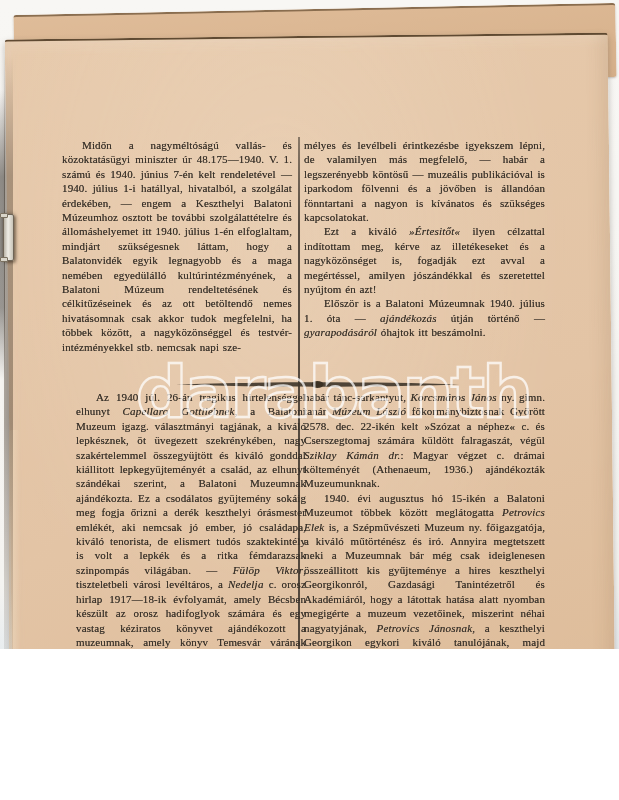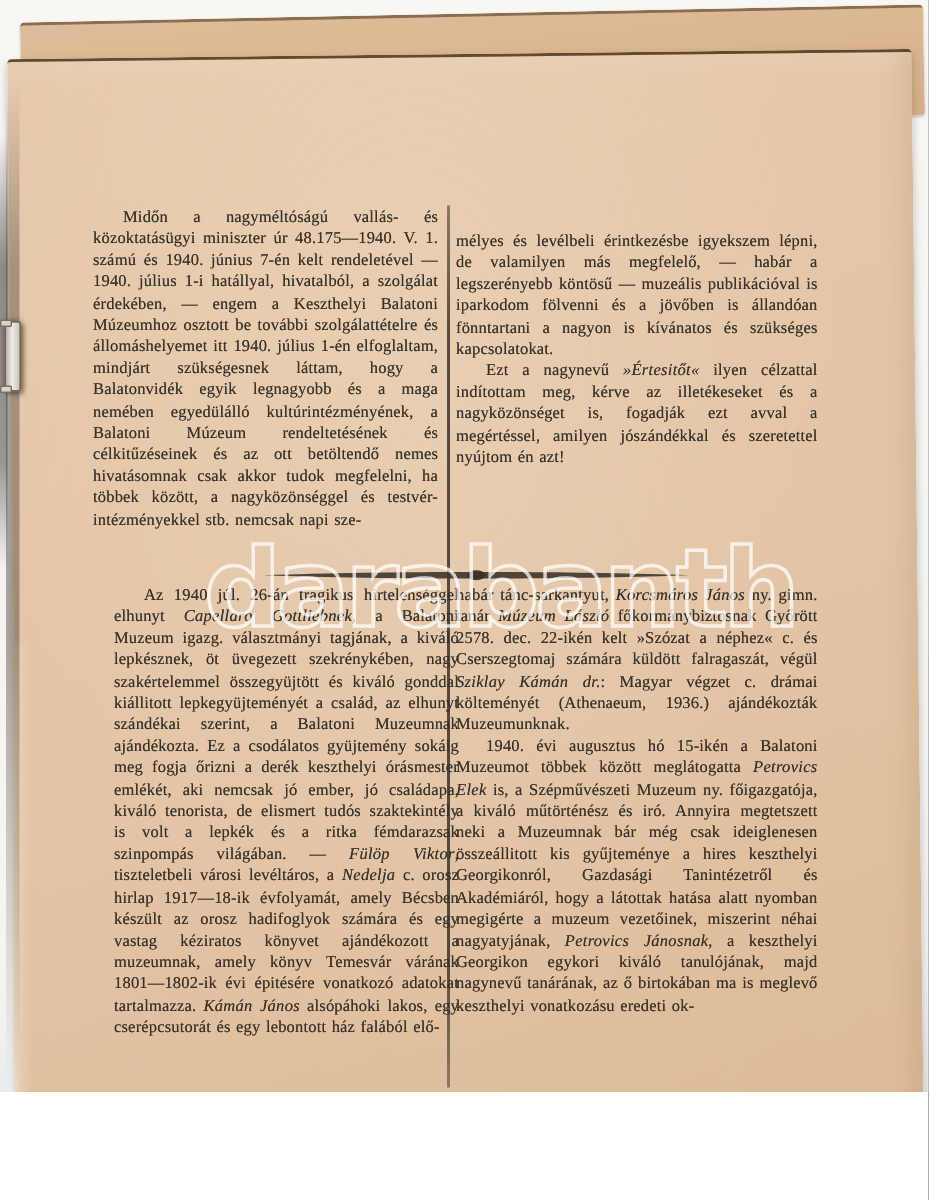--- a/index.html
+++ b/index.html
@@ -1,17 +1,17 @@
 <!DOCTYPE html>
 <html><head>
 <meta charset="utf-8">
 <style>
   html,body{margin:0;padding:0;}
   #stage{
-    position:relative;width:619px;height:728px;overflow:hidden;
+    position:relative;width:619px;height:649px;overflow:hidden;
     background:linear-gradient(#f8f7f4 0%,#f5f4f1 90%,#e9edef 100%);
     font-family:"Liberation Serif","DejaVu Serif",serif;
   }
   
   .back-sheet{
     position:absolute;left:14px;top:9px;width:602px;height:72px;
     background:linear-gradient(175deg,#dfbc99 0%,#d6b08a 100%);
     border-top:2px solid rgba(95,72,46,.65);
     border-radius:3px;
     transform:rotate(-1.15deg);transform-origin:50% 50%;
@@ -64,21 +64,21 @@
   .col{
     position:absolute;
     font-size:11px;line-height:14.4px;color:#39322a;
     text-align:justify;letter-spacing:.12px;word-spacing:.8px;
     text-shadow:0 0 .4px rgba(57,50,42,.75);
   }
   .col p{margin:0;}
   .col p.indent{text-indent:20px;}
   .col em{font-style:italic;letter-spacing:.2px;}
   .col-top-left   {left:53px; top:100px;width:230px;}
-  .col-top-right  {left:295px;top:116px;width:241px;}
+  .col-top-right  {left:295px;top:100px;width:241px;}
   .col-bottom-left{left:67px; top:352px;width:230px;}
   .col-bottom-right{left:295px;top:352px;width:241px;}
   
   .column-rule{
     position:absolute;left:289px;top:99px;width:2px;height:588px;
     background:linear-gradient(to bottom,rgba(58,50,42,.55),rgba(58,50,42,.85) 15%,rgba(58,50,42,.85) 85%,rgba(58,50,42,.5));
   }
   
   .ornament{position:absolute;left:166px;top:337px;width:285px;height:9px;}
   
@@ -101,21 +101,22 @@
     <div class="page-content">
 
       <div class="column-rule"></div>
 
       <div class="col col-top-left">
           <p class="indent"><span>Midőn a nagyméltóságú vallás- és közoktatásügyi miniszter úr 48.175—1940. V. 1. számú és 1940. június 7-én kelt rendeletével — 1940. július 1-i hatállyal, hivatalból, a szolgálat érdekében, — engem a Keszthelyi Balatoni Múzeumhoz osztott be további szolgálattételre és állomáshelyemet itt 1940. július 1-én elfoglaltam, mindjárt szükségesnek láttam, hogy a Balatonvidék egyik legnagyobb és a maga nemében egyedülálló kultúrintézményének, a Balatoni Múzeum rendeltetésének és célkitűzéseinek és az ott betöltendő nemes hivatásomnak csak akkor tudok megfelelni, ha többek között, a nagyközönséggel és testvér-intézményekkel stb. nemcsak napi sze-</span></p>
         </div>
 
       <div class="col col-top-right">
           <p><span>mélyes és levélbeli érintkezésbe igyekszem lépni, de valamilyen más megfelelő, — habár a legszerényebb köntösű — muzeális publikációval is iparkodom fölvenni és a jövőben is állandóan fönntartani a nagyon is kívánatos és szükséges kapcsolatokat.</span></p>
-          <p class="indent"><span>Ezt a nagynevű </span><em>»Értesitőt«</em><span> ilyen célzattal indítottam meg, kérve az illetékeseket és a nagyközönséget is, fogadják ezt avval a megértéssel, amilyen jószándékkal és szeretettel nyújtom én azt!</span></p>
+          <p class="indent"><span>Ezt a kiváló </span><em>»Értesitőt«</em><span> ilyen célzattal indítottam meg, kérve az illetékeseket és a nagyközönséget is, fogadják ezt avval a megértéssel, amilyen jószándékkal és szeretettel nyújtom én azt!</span></p>
+          <p class="indent"><span>Először is a Balatoni Múzeumnak 1940. július 1. óta — </span><em>ajándékozás</em><span> útján történő — </span><em>gyarapodásáról</em><span> óhajtok itt beszámolni.</span></p>
         </div>
 
       <div class="ornament">
         <svg width="285" height="9" viewBox="0 0 285 9" xmlns="http://www.w3.org/2000/svg">
           <path d="M1,4.5 C 80,1.6 205,1.6 284,4.5 C 205,7.4 80,7.4 1,4.5 Z" fill="#42382c" opacity="0.92"></path>
           <ellipse cx="142.5" cy="4.5" rx="6" ry="3.4" fill="#3a3023" opacity="0.95"></ellipse>
         </svg>
       </div>
 
       <div class="col col-bottom-left">

